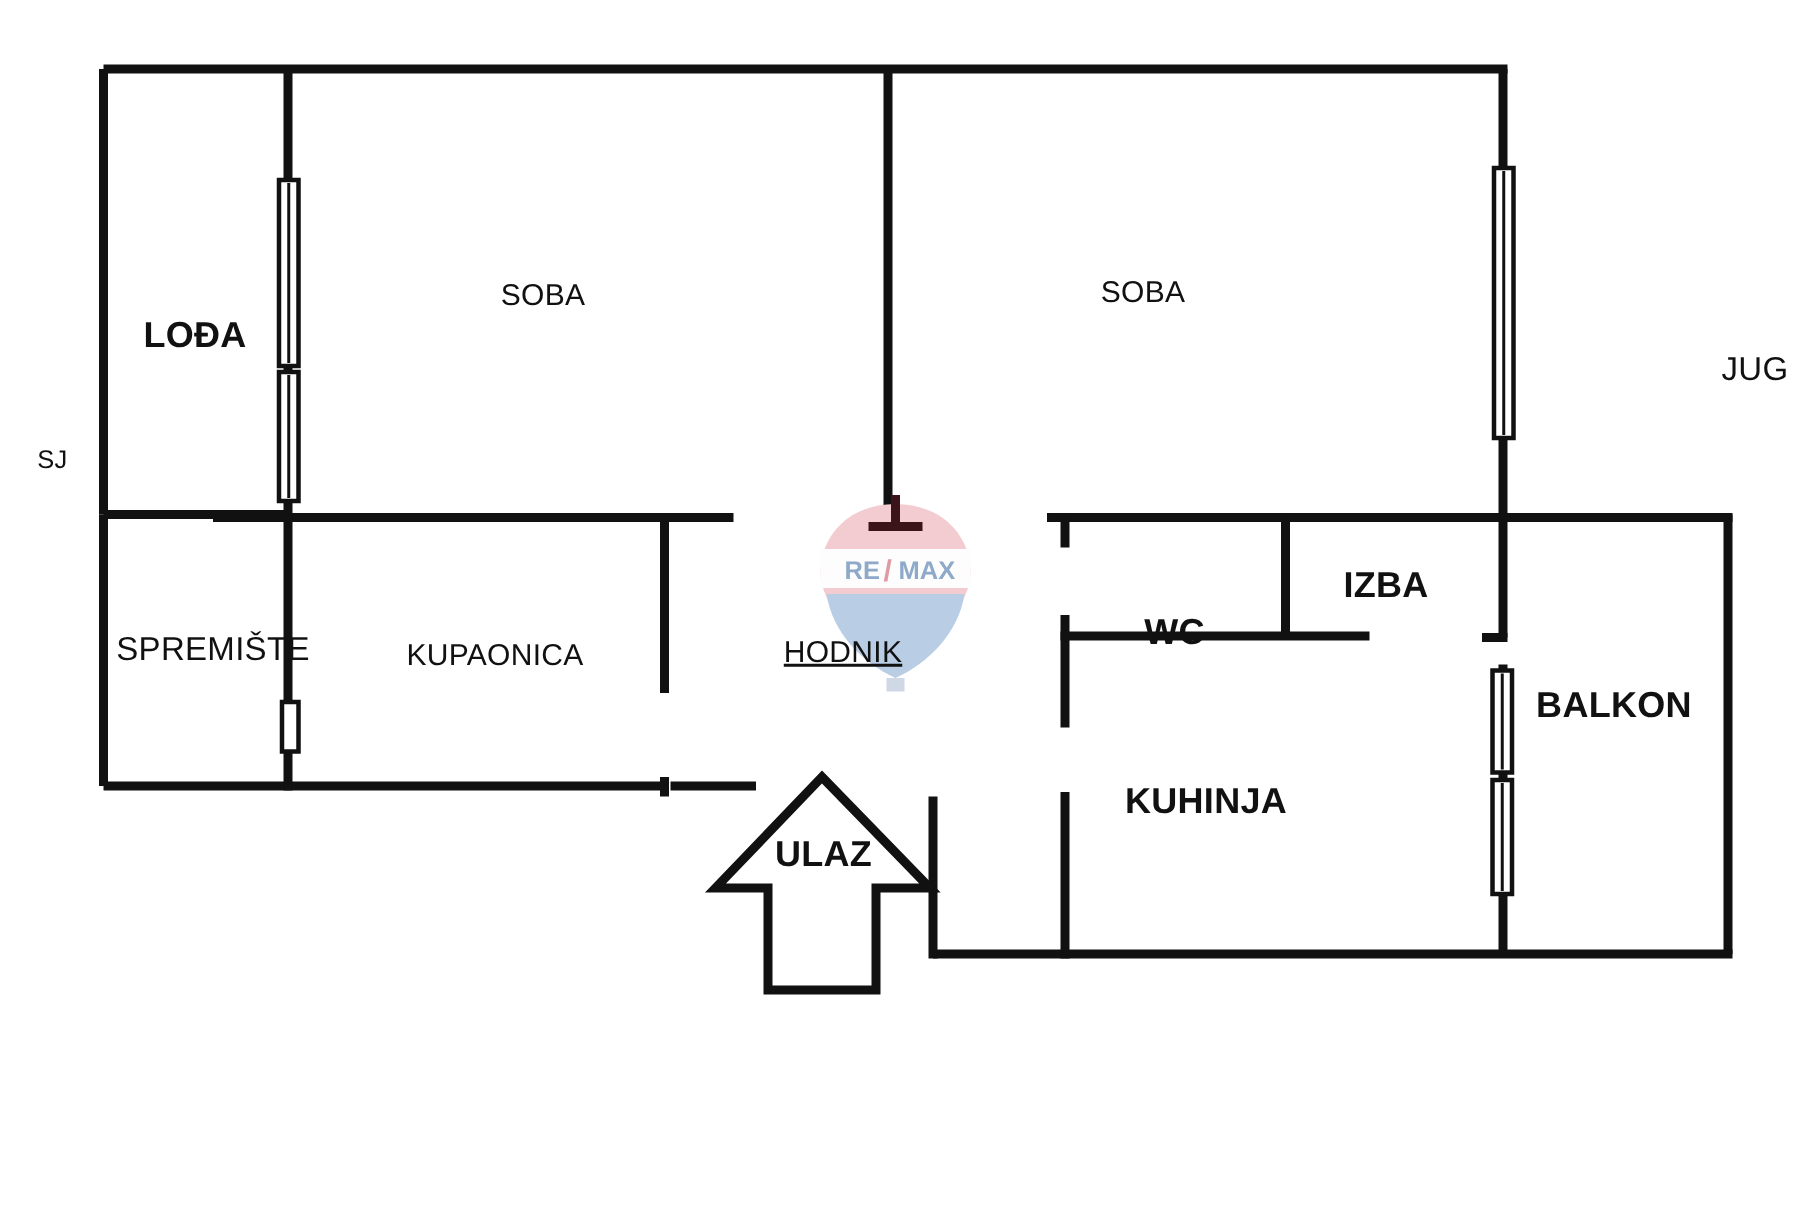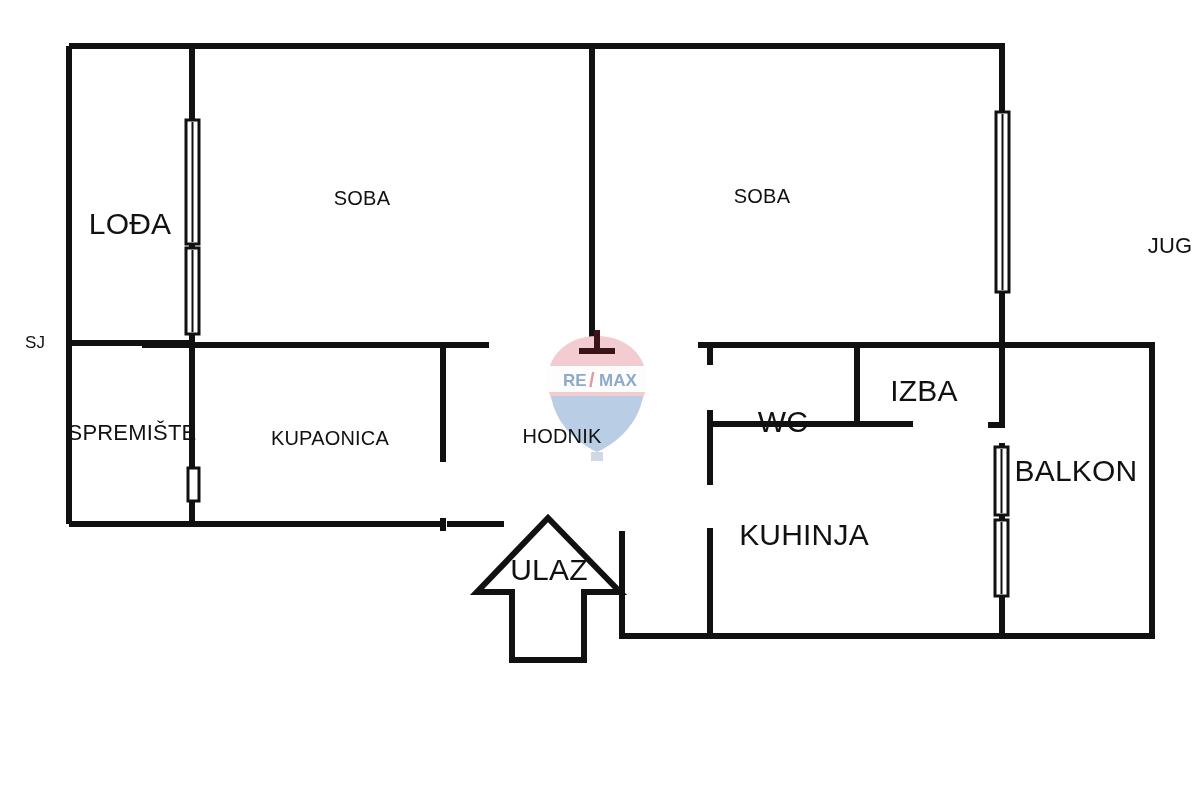--- a/index.html
+++ b/index.html
@@ -30,21 +30,21 @@
   .room-label {
     position: absolute;
     color: #111111;
     font-family: "Liberation Sans", sans-serif;
     white-space: nowrap;
     transform: translate(-50%, -50%);
     letter-spacing: 0.2px;
     z-index: 5;
   }
   .lbl-xl { font-size: 20px; }
-  .lbl-lg { font-size: 30px; }
+  .lbl-lg { font-size: 24px; font-weight: bold; }
   .lbl-md { font-size: 22px; }
   .lbl-sm { font-size: 17px; }
   .note {
     position: absolute;
     left: 142px;
     top: 720px;
     font-size: 20px;
     color: #111111;
     font-family: "Liberation Serif", serif;
     white-space: nowrap;
@@ -167,34 +167,34 @@
     <text x="48" y="57" font-family="Liberation Sans, sans-serif" font-size="20" font-weight="bold" fill="#e09aa3">/</text>
     <text x="58" y="56" font-family="Liberation Sans, sans-serif" font-size="17" font-weight="bold" fill="#8fa9c9">MAX</text>
   </svg>
 
   <div class="room-label lbl-lg" style="left:130px; top:224px;">LOĐA</div>
 
   <div class="room-label lbl-xl" style="left:362px; top:198px;">SOBA</div>
 
   <div class="room-label lbl-xl" style="left:762px; top:196px;">SOBA</div>
 
-  <div class="room-label lbl-md" style="left:132px; top:433px;">SPREMIŠTE</div>
+  <div class="room-label lbl-md" style="left:142px; top:433px;">SPREMIŠTE</div>
 
   <div class="room-label lbl-xl" style="left:330px; top:438px;">KUPAONICA</div>
 
-  <div class="room-label lbl-xl" style="left:562px; top:436px;">HODNIK</div>
+  <div class="room-label lbl-xl" style="left:562px; top:436px;text-decoration:underline;">HODNIK</div>
 
   <div class="room-label lbl-lg" style="left:783px; top:390px;margin-top:32px;">WC</div>
 
   <div class="room-label lbl-lg" style="left:924px; top:391px;text-align:right;">IZBA</div>
 
   <div class="room-label lbl-lg" style="left:804px; top:535px;">KUHINJA</div>
 
   <div class="room-label lbl-lg" style="left:1076px; top:471px;">BALKON</div>
 
   <div class="room-label lbl-lg" style="left:549px; top:570px;">ULAZ</div>
 
-  <div class="room-label lbl-sm" style="left:35px; top:307px;margin-top:36px;">SJ</div>
+  <div class="room-label lbl-sm" style="left:35px; top:307px;">SJ</div>
 
   <div class="room-label lbl-md" style="left:1170px; top:246px;">JUG</div>
 
 
 </div>
 
 </body></html>

